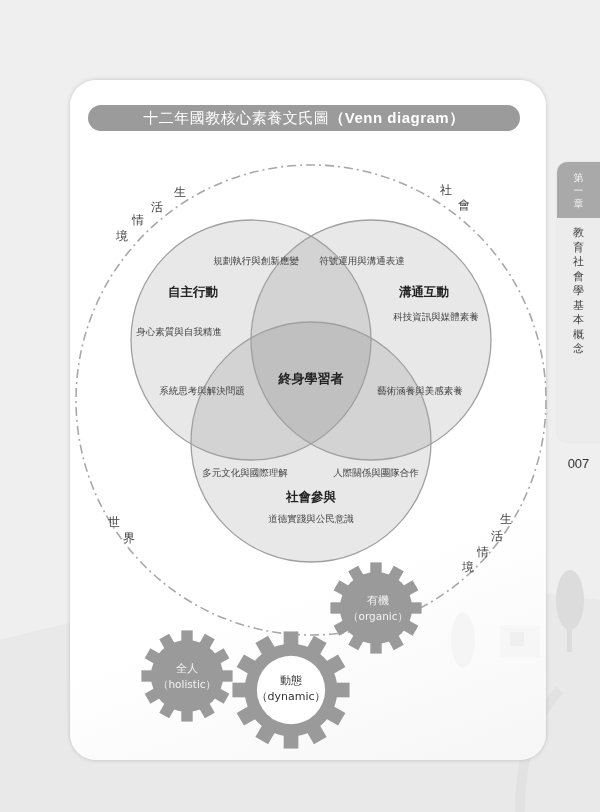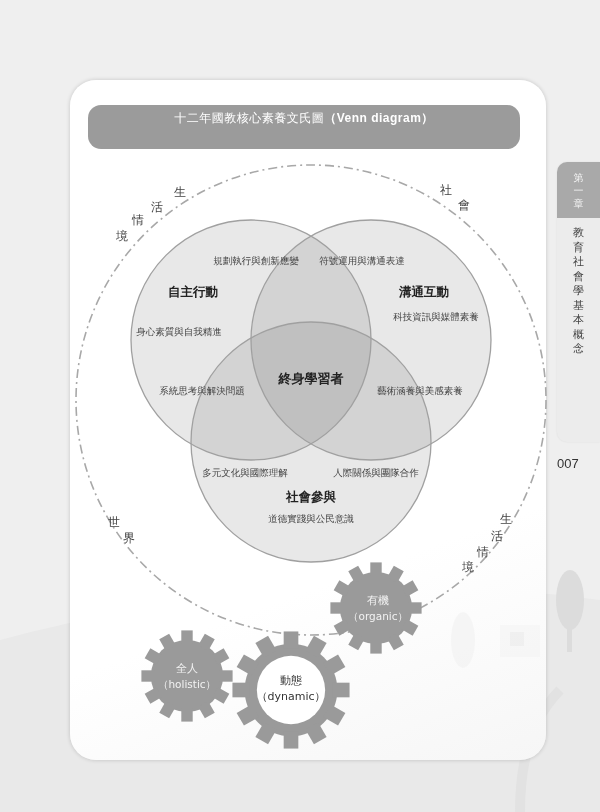--- a/index.html
+++ b/index.html
@@ -9,23 +9,23 @@
     font-family:"DejaVu Sans","Liberation Sans",sans-serif;
   }
   .bg-deco { position:absolute; left:0; top:0; width:600px; height:812px; }
   .card {
     position:absolute; left:70px; top:80px; width:476px; height:680px;
     background:linear-gradient(160deg,#ffffff 0%,#ffffff 70%,#f6f6f6 100%);
     border-radius:26px;
     box-shadow:0 0 4px rgba(0,0,0,0.18);
   }
   .title-pill {
-    position:absolute; left:88px; top:105px; width:432px; height:44px;
+    position:absolute; left:88px; top:105px; width:432px; height:26px;
     background:#9b9b9b; border-radius:13px;
-    color:#fff; font-size:12px; line-height:26px; text-align:center;
+    color:#fff; font-size:15px; line-height:26px; text-align:center;
     letter-spacing:0.5px;
   }
   .title-pill b { font-family:"Liberation Sans",sans-serif; font-weight:bold; }
   .diagram { position:absolute; left:0; top:0; width:600px; height:812px; }
   .side-tab {
     position:absolute; left:557px; top:162px; width:43px; height:280px;
     background:#ececec; border-radius:10px 0 0 10px;
     box-shadow:0 0 2px rgba(0,0,0,0.08);
   }
   .side-tab-top {
@@ -34,21 +34,21 @@
     color:#f2f2f2; font-size:10px; text-align:center;
     display:flex; flex-direction:column; justify-content:center; align-items:center;
     line-height:13px;
   }
   .side-tab-text {
     position:absolute; left:0; top:64px; width:43px;
     color:#444; font-size:11px; text-align:center; line-height:14.5px;
     display:flex; flex-direction:column; align-items:center;
   }
   .page-number {
-    position:absolute; left:557px; top:456px; width:43px; 
+    position:absolute; left:557px; top:456px; width:43px; text-align:center;
     font-size:13px; color:#333; font-family:"Liberation Sans",sans-serif;
   }
   svg text { font-family:"DejaVu Sans","Liberation Sans",sans-serif; }
 </style>
 </head>
 <body>
 
 <svg class="bg-deco" viewBox="0 0 600 812">
   <path d="M0 640 Q300 560 600 600 L600 812 L0 812 Z" fill="#e9e9e9"></path>
   <path d="M520 812 Q520 730 560 690" stroke="#e2e2e2" stroke-width="10" fill="none"></path>

